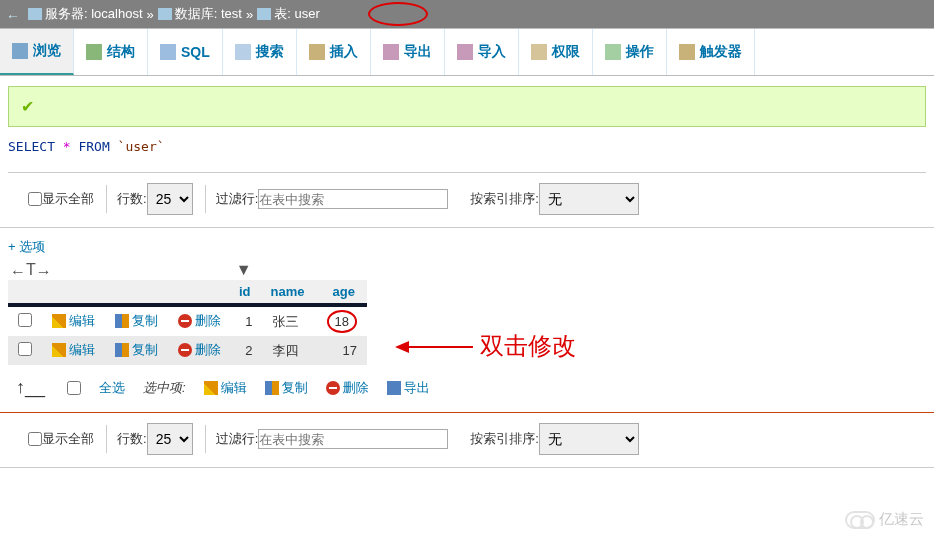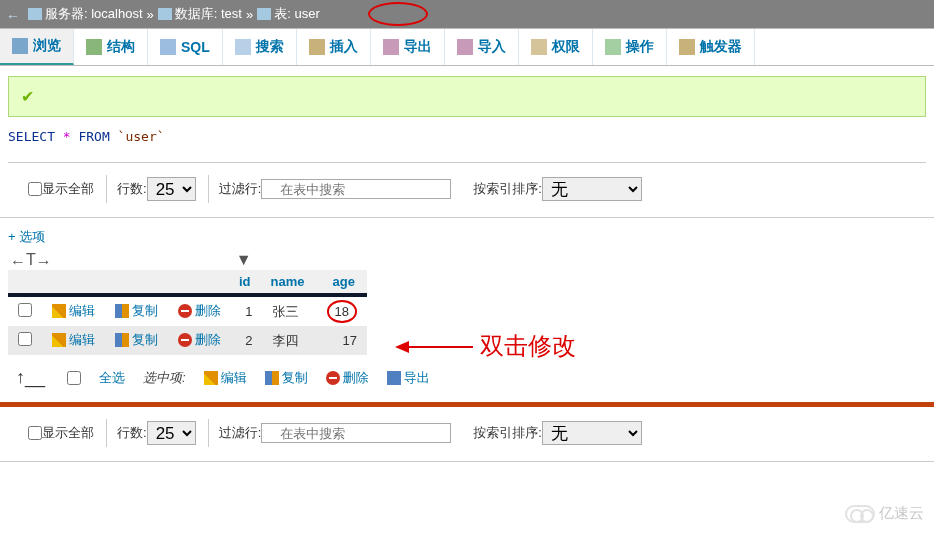--- a/index.html
+++ b/index.html
@@ -3,58 +3,58 @@
 <meta charset="utf-8">
 <style>
 * { box-sizing: border-box; margin: 0; padding: 0; }
 body { font-family: "Microsoft YaHei", sans-serif; font-size: 13px; color: #333; background: #fff; width: 934px; }
 .topbar { background: #808080; color: #fff; height: 28px; display: flex; align-items: center; padding: 0 6px; font-size: 13px; }
 .topbar .arrow { color: #c0e0f0; margin-right: 8px; font-size: 14px; }
 .topbar a { color: #fff; text-decoration: none; }
 .crumb-sep { margin: 0 4px; color: #fff; }
 .crumb-icon { display: inline-block; width: 14px; height: 12px; background: #a5c9e0; margin-right: 3px; vertical-align: -1px; }
 .ellipse-mark { position: absolute; border: 2px solid #d00; border-radius: 50%; width: 60px; height: 24px; pointer-events: none; }
-.tabs { display: flex; background: #fff; border-bottom: 1px solid #bbb; height: 38px; border-top: 1px solid #bbb; }
+.tabs { display: flex; background: #fff; border-bottom: 1px solid #bbb; height: 48px; border-top: 1px solid #bbb; }
 .tab { display: flex; align-items: center; padding: 0 12px; border-right: 1px solid #d9e8f3; cursor: pointer; gap: 5px; }
 .tab.active { background: #f0f0f0; border-bottom: 2px solid #399; }
 .tab-label { color: #0073aa; font-weight: bold; font-size: 14px; }
 .tab-icon { width: 16px; height: 16px; display: inline-block; }
 .status-box { margin: 10px 8px 0 8px; padding: 10px 12px; background: #e7ffc7; border: 1px solid #add878; display: flex; align-items: center; gap: 8px; }
 .check-icon { color: #6db500; font-size: 16px; }
 .sql-box { margin: 6px 8px 0 8px; padding: 6px 0 18px 0; border-bottom: 1px solid #ccc; font-family: Consolas, monospace; font-size: 13px; }
 .kw { color: #083090; }
 .star { color: #d000d0; }
 .tbl { color: #7a2a00; }
 .toolbar { display: flex; align-items: center; padding: 12px 10px 14px 28px; gap: 10px; border-bottom: 1px solid #ccc; }
 .toolbar-group { display: flex; align-items: center; border-right: 1px solid #ccc; padding-right: 12px; height: 28px; }
 .toolbar-group:last-child { border-right: none; }
 input[type=checkbox] { width: 14px; height: 14px; }
-select { border: 1px solid #aaa; background: #efefef; height: 24px; padding: 1px 4px; font-size: 17px; }
-input[type=text] { border: 1px solid #aaa; height: 20px; padding: 2px 18px; font-size: 13px; }
+select { border: 1px solid #aaa; background: #efefef; height: 32px; padding: 1px 4px; font-size: 14px; }
+input[type=text] { border: 1px solid #aaa; height: 20px; padding: 2px 0; font-size: 13px; }
 .options-link { color: #0073aa; padding: 10px 8px 4px 8px; display: inline-block; cursor: pointer; }
 .table-controls { padding: 0 10px 0 10px; display: flex; align-items: center; gap: 12px; height: 20px; font-size: 16px; color: #555; }
 .data-table { border-collapse: collapse; margin: 0 8px; }
 .data-table th { text-align: right; padding: 4px 12px 4px 8px; color: #0073aa; font-weight: bold; border-bottom: 4px solid #0f172a; background: #f0f0f0; cursor: pointer; }
 .data-table td { padding: 5px 10px; }
 .data-table tr.odd { background: #fff; }
 .data-table tr.even { background: #eaeaea; }
 .action-link { color: #0073aa; cursor: pointer; display: inline-flex; align-items: center; gap: 3px; }
 .mini-icon { width: 14px; height: 14px; display: inline-block; }
 .pencil { background: linear-gradient(45deg, #f0c000 40%, #e09000 40%); transform: rotate(0deg); }
 .copy-icon { background: linear-gradient(90deg, #5080c0 50%, #e09000 50%); }
 .del-icon { border-radius: 50%; background: #d03020; position: relative; }
 .del-icon::after { content: ""; position: absolute; left: 3px; top: 6px; width: 8px; height: 2px; background: #fff; }
 .export-icon { background: #5080c0; }
 .num { text-align: right; }
 .annotation-text { position: absolute; color: #d00; font-size: 24px; font-family: SimSun, serif; }
 .circled-cell { border: 2px solid #d00; border-radius: 50%; padding: 2px 6px; }
-.batch-row { display: flex; align-items: center; padding: 12px 10px 14px 16px; gap: 18px; border-bottom: 5px solid #c2410c; }
+.batch-row { display: flex; align-items: center; padding: 12px 10px 14px 16px; gap: 18px; border-bottom: 1px solid #c2410c; }
 .up-arrow-icon { display: inline-block; font-size: 18px; padding-right: 4px; }
 .italic { color: #444; font-style: italic; }
-.watermark { position: absolute; right: 10px; bottom: 14px; opacity: 0.28; font-size: 15px; display: flex; align-items: center; gap: 4px; font-family: Arial; }
+.watermark { position: absolute; right: 10px; bottom: 8px; opacity: 0.28; font-size: 15px; display: flex; align-items: center; gap: 4px; font-family: Arial; }
 .wm-icon { width: 30px; height: 18px; border: 2px solid #999; border-radius: 10px; position: relative; }
 .wm-icon::before, .wm-icon::after { content: ""; position: absolute; border: 2px solid #999; border-radius: 50%; width: 10px; height: 10px; top: 2px; }
 .wm-icon::before { left: 3px; } .wm-icon::after { left: 13px; }
 .container { position: relative; width: 934px; height: 537px; overflow: hidden; }
 </style>
 </head>
 <body>
 <div class="container">
 
 

